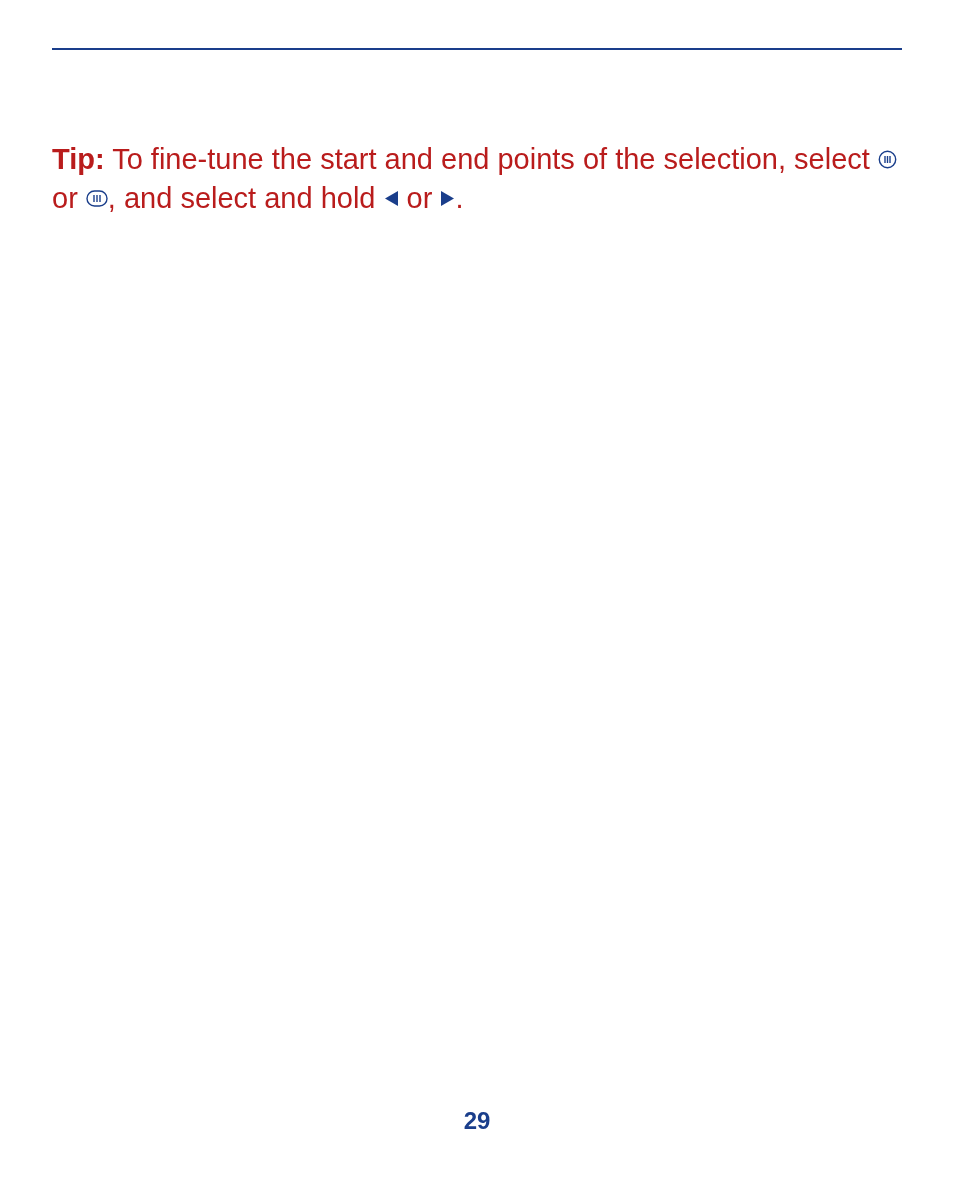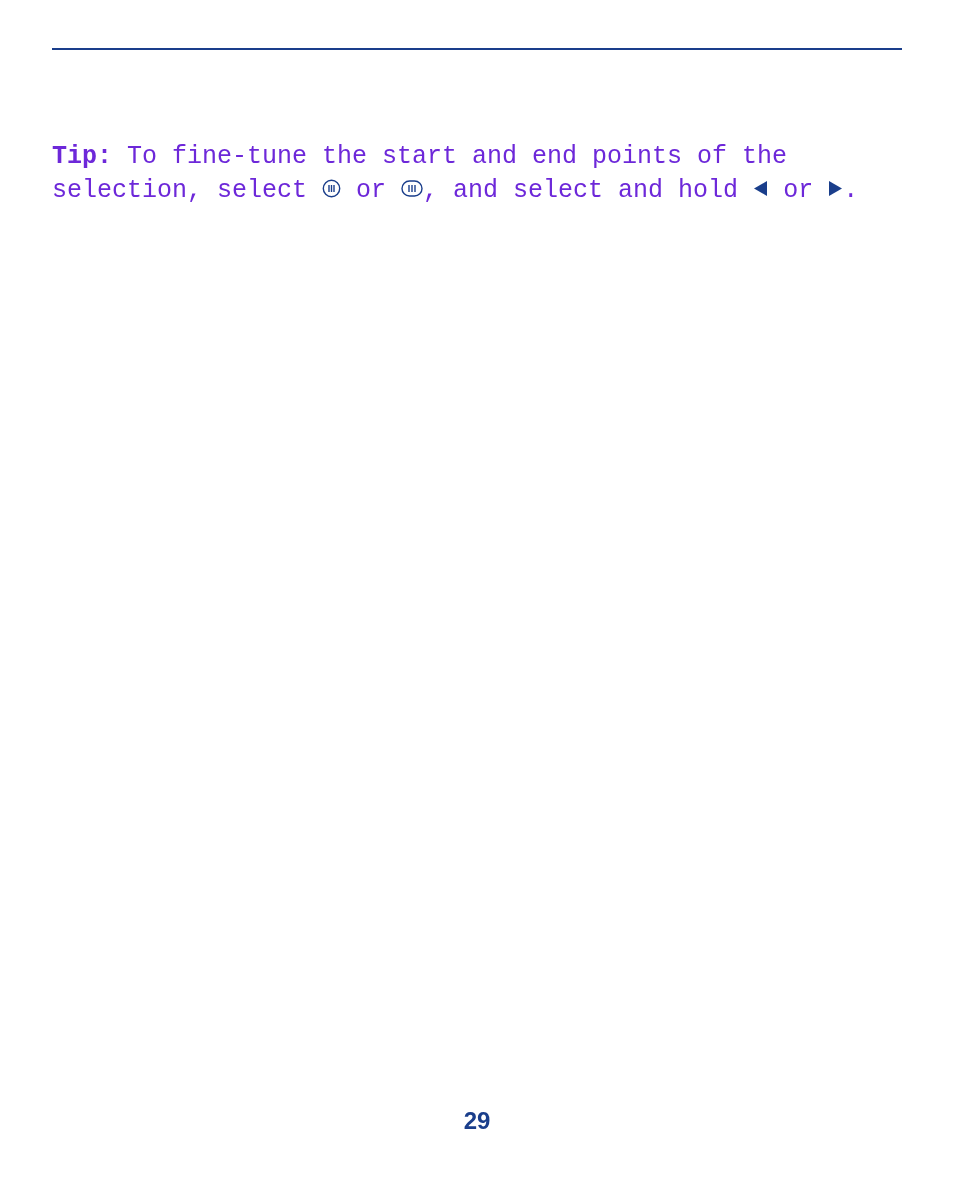--- a/index.html
+++ b/index.html
@@ -17,25 +17,24 @@
     .page-container {
       padding: 48px 52px 0 52px;
       height: 100%;
       position: relative;
     }
     .top-rule {
       border-top: 2px solid #1a3e8b;
       margin-bottom: 90px;
     }
     .tip-paragraph {
-      color: #6d28d9;
-      font-size: 25px;
+      color: #b91c1c;
+      font-size: 29px;
       line-height: 1.35;
       font-weight: 400;
-      font-family: Liberation Mono, monospace;
     }
     .tip-label {
       font-weight: 700;
     }
     .inline-icon {
       display: inline-block;
       vertical-align: middle;
       position: relative;
       top: -2px;
     }

